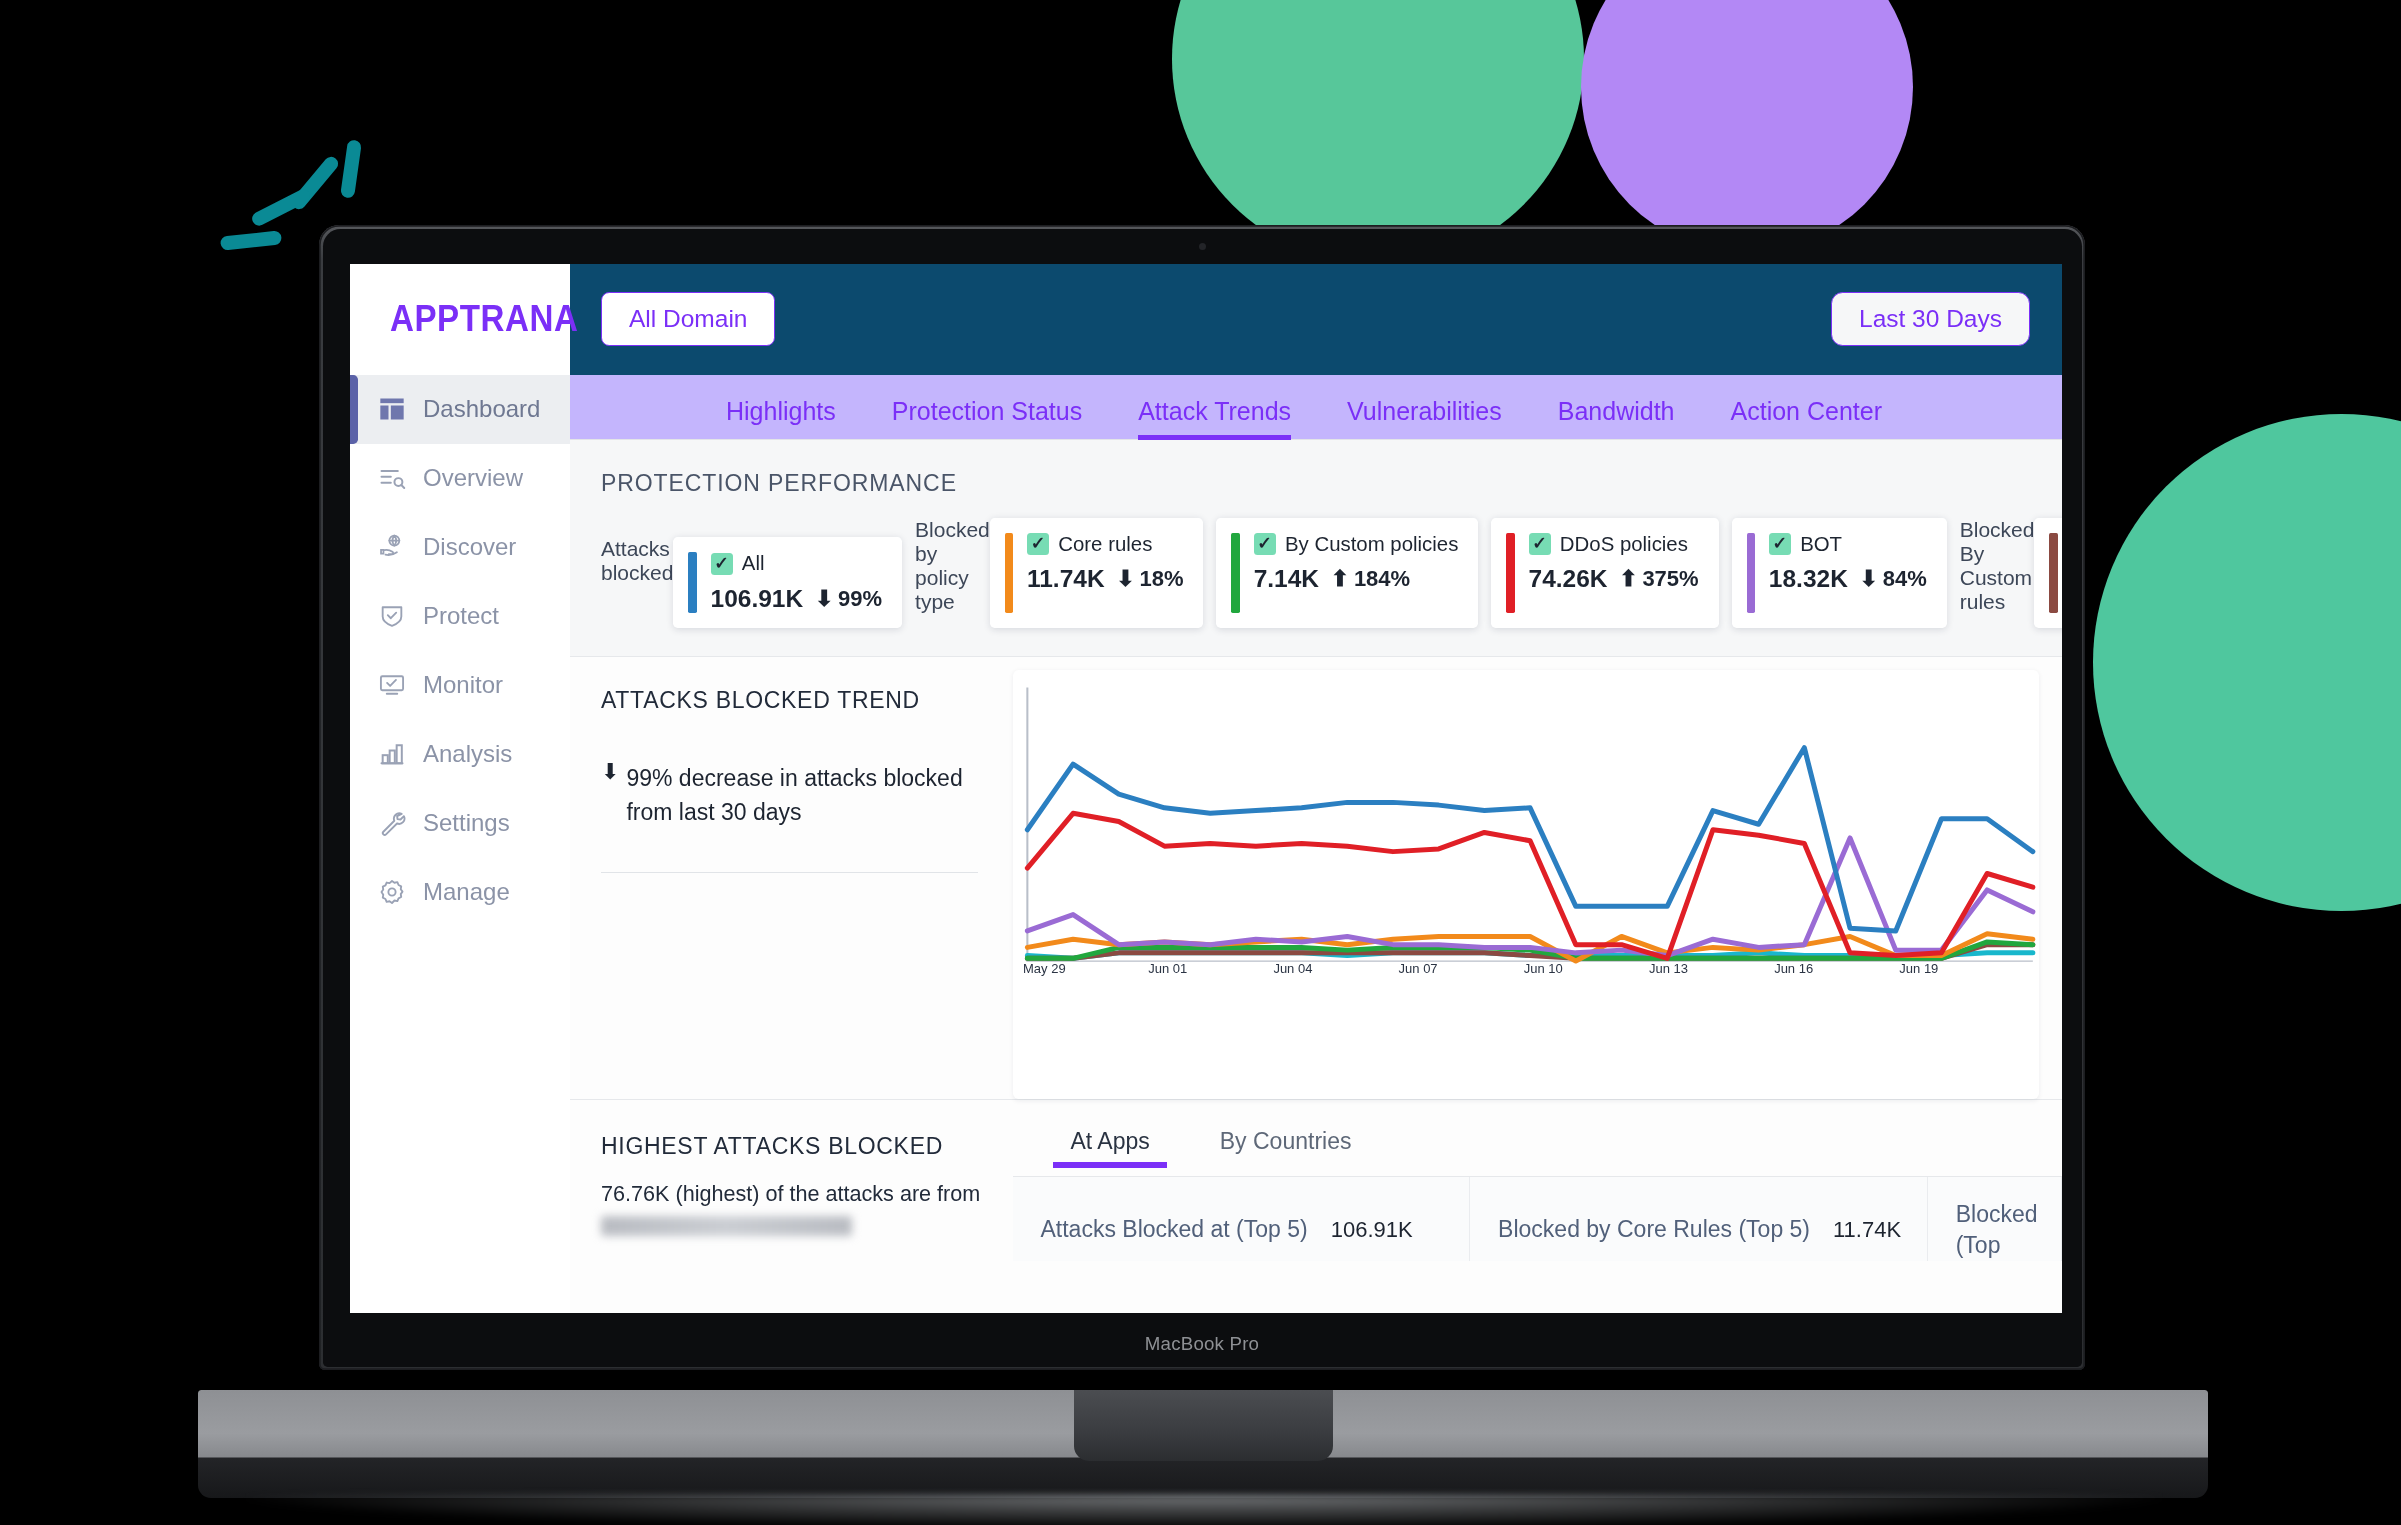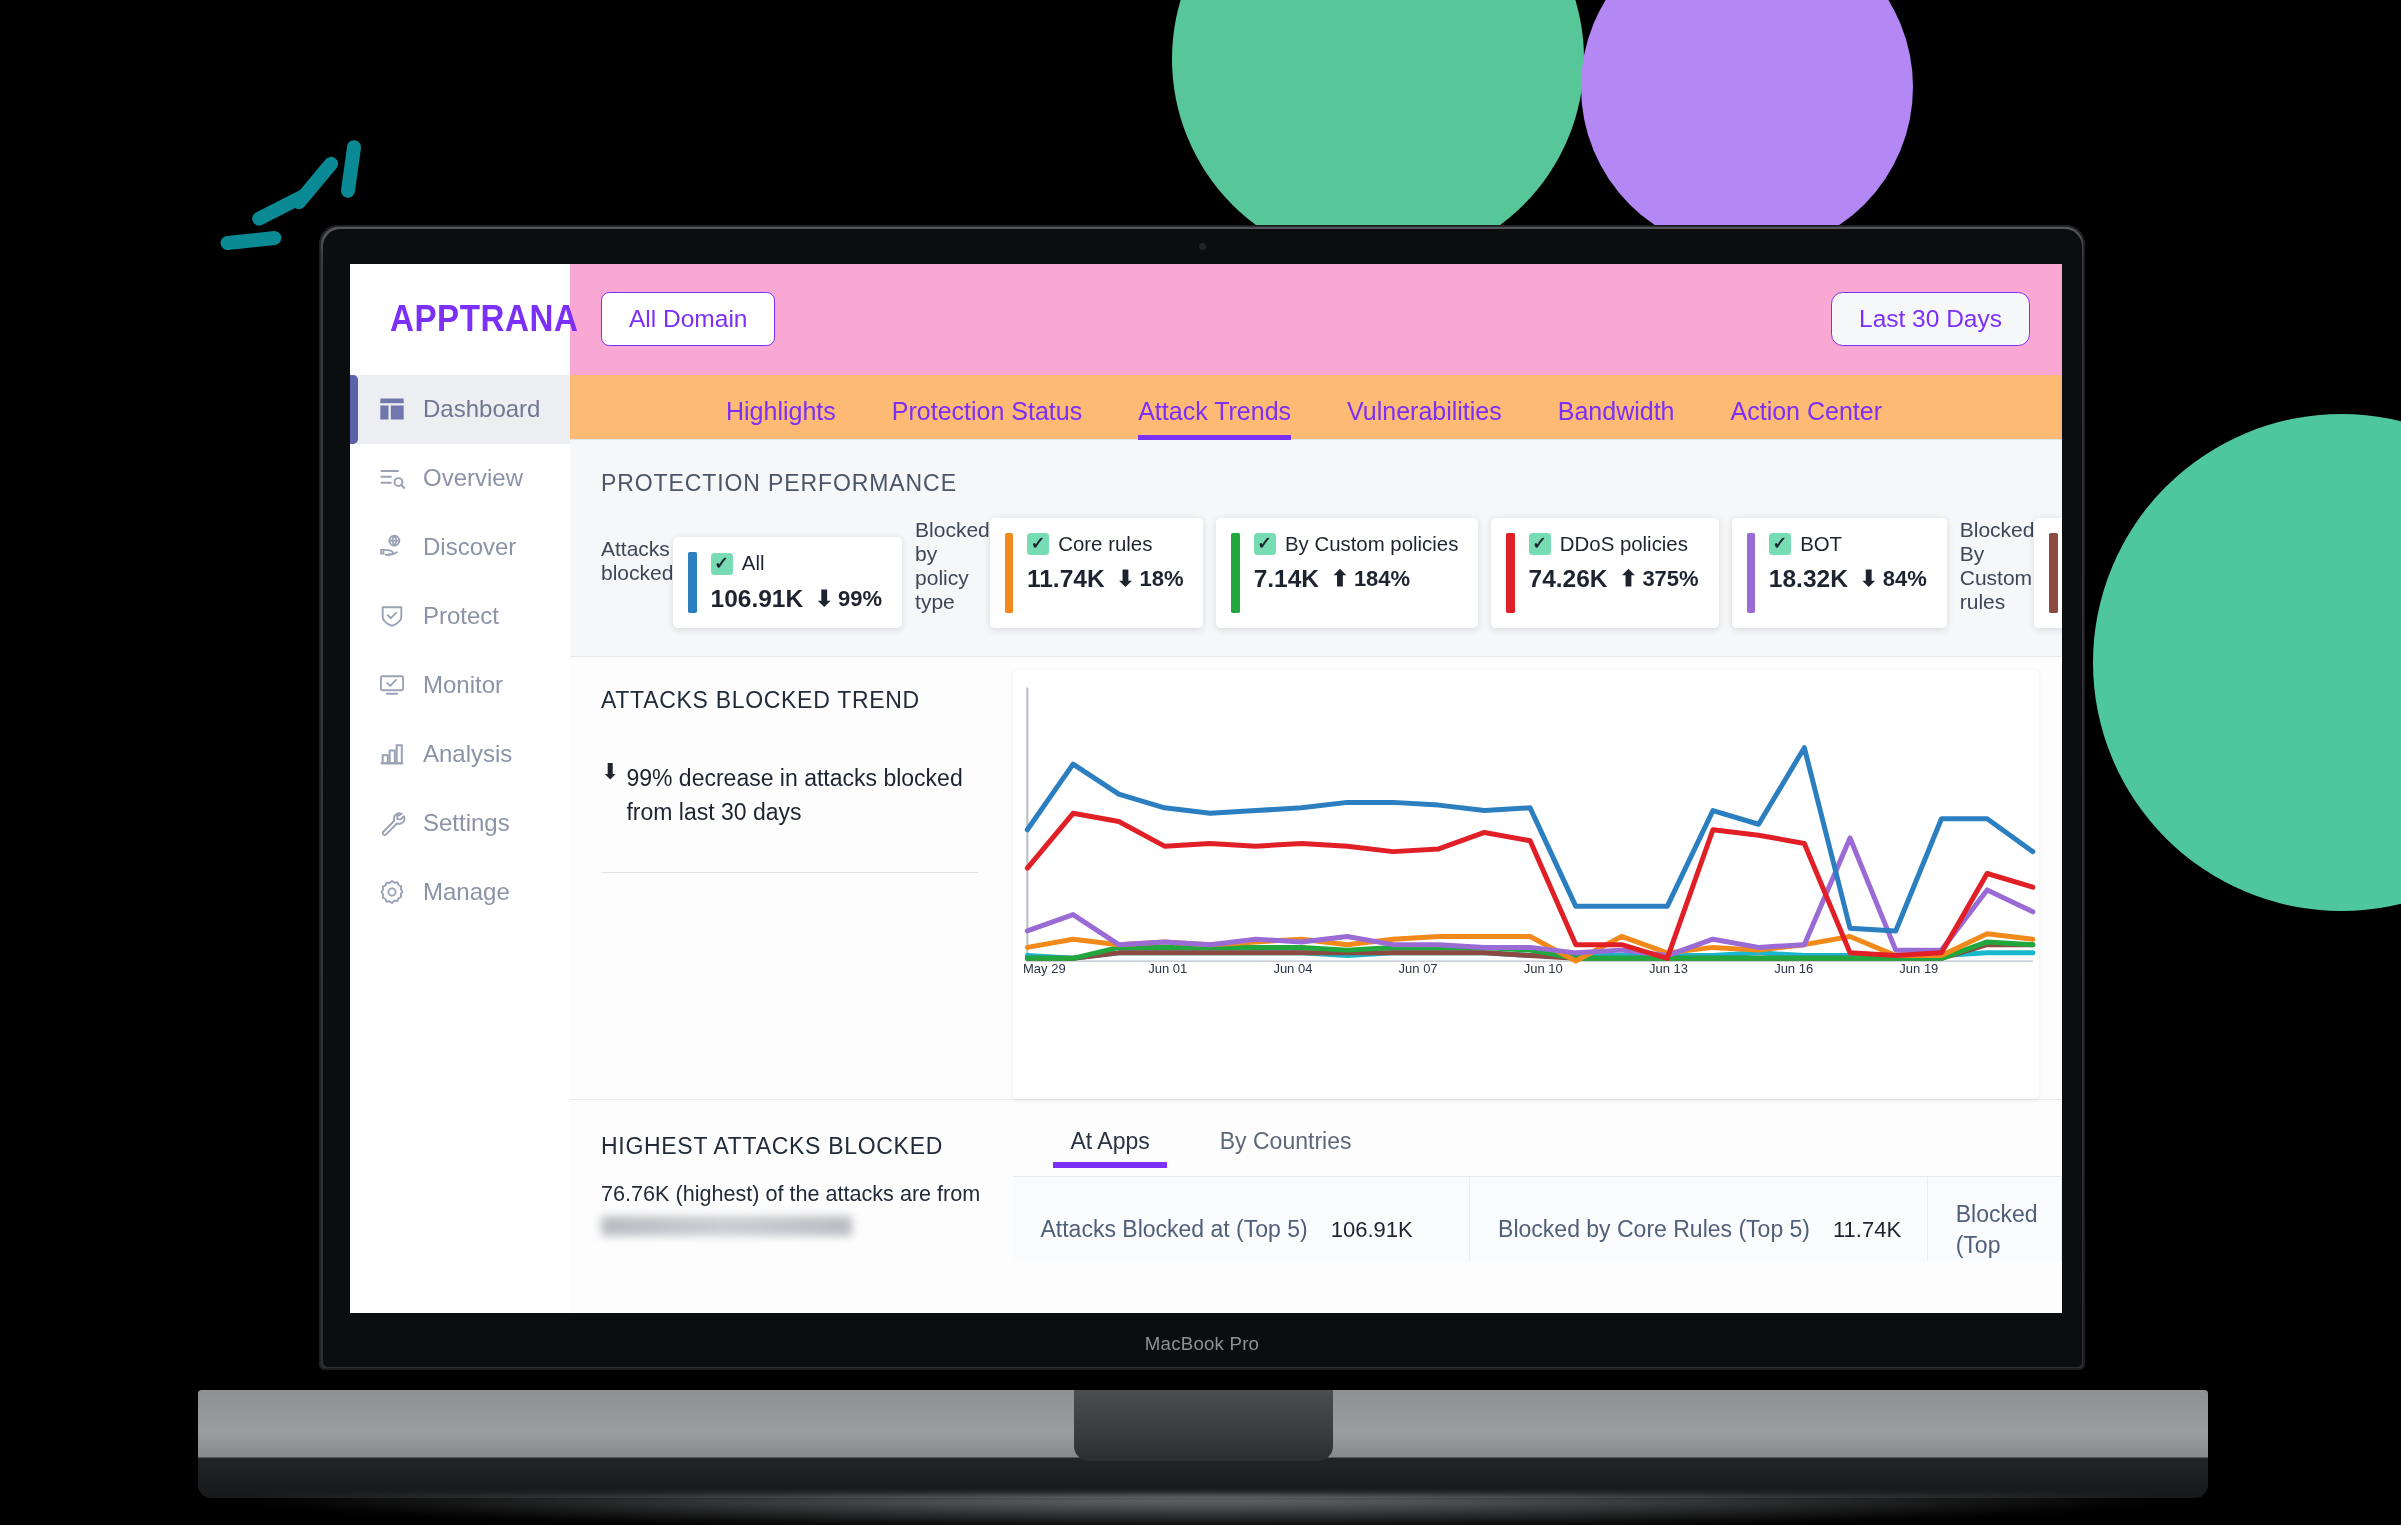--- a/index.html
+++ b/index.html
@@ -85,30 +85,30 @@
   }
   .nav-item.active { background: #eceef1; color: #6f7892; }
   .nav-item.active::before {
     content:""; position:absolute; left:0; top:0; bottom:0; width: 8.2px;
     background: #5b62a8; border-radius: 0 4.7px 4.7px 0;
   }
   .nav-icon { width: 28px; height: 28px; flex: 0 0 28px; display: block; }
 
   .content { flex: 1; min-width: 0; display: flex; flex-direction: column; background: #f6f7f8; }
 
-  .topbar { height: 111px; background: #f9a8d4; display: flex; align-items: center;
+  .topbar { height: 111px; background: #0c4a6e; display: flex; align-items: center;
             padding: 0 31.5px 0 31.5px; justify-content: space-between; }
   .pill {
     border: 1.7px solid #7B2FF7; color: #7B2FF7; border-radius: 8.2px;
     padding: 11.7px 27px; font-size: 24.5px; background: #ffffff; white-space: nowrap;
   }
   .pill.range { background: #f6f7f8; border-radius: 11.7px; }
 
   .tabs {
-    height: 65px; background: #fdba74; display: flex; align-items: flex-end;
+    height: 65px; background: #c4b5fd; display: flex; align-items: flex-end;
     justify-content: center; gap: 56px; border-bottom: 1.7px solid #e3e5e8;
     padding-right: 23px;
   }
   .tab { color: #7B2FF7; font-size: 25px; padding-bottom: 13px; position: relative; white-space: nowrap; }
   .tab.active::after {
     content:""; position:absolute; left:0; right:0; bottom:-1.7px; height: 5.2px; background: #7B2FF7;
   }
 
   .section-head {
     padding: 30px 0 0 31.5px; color: #4a5568; font-size: 23px; letter-spacing: 0.9px;

